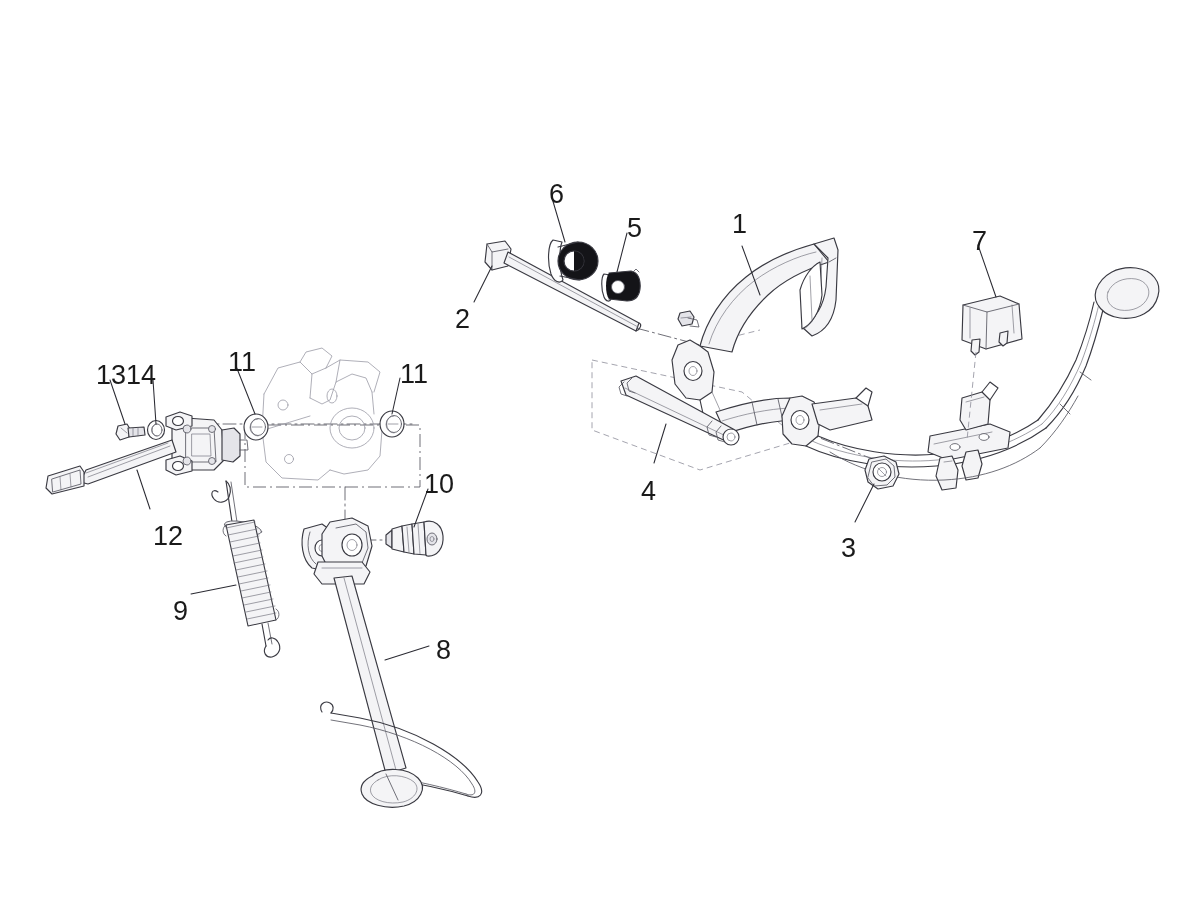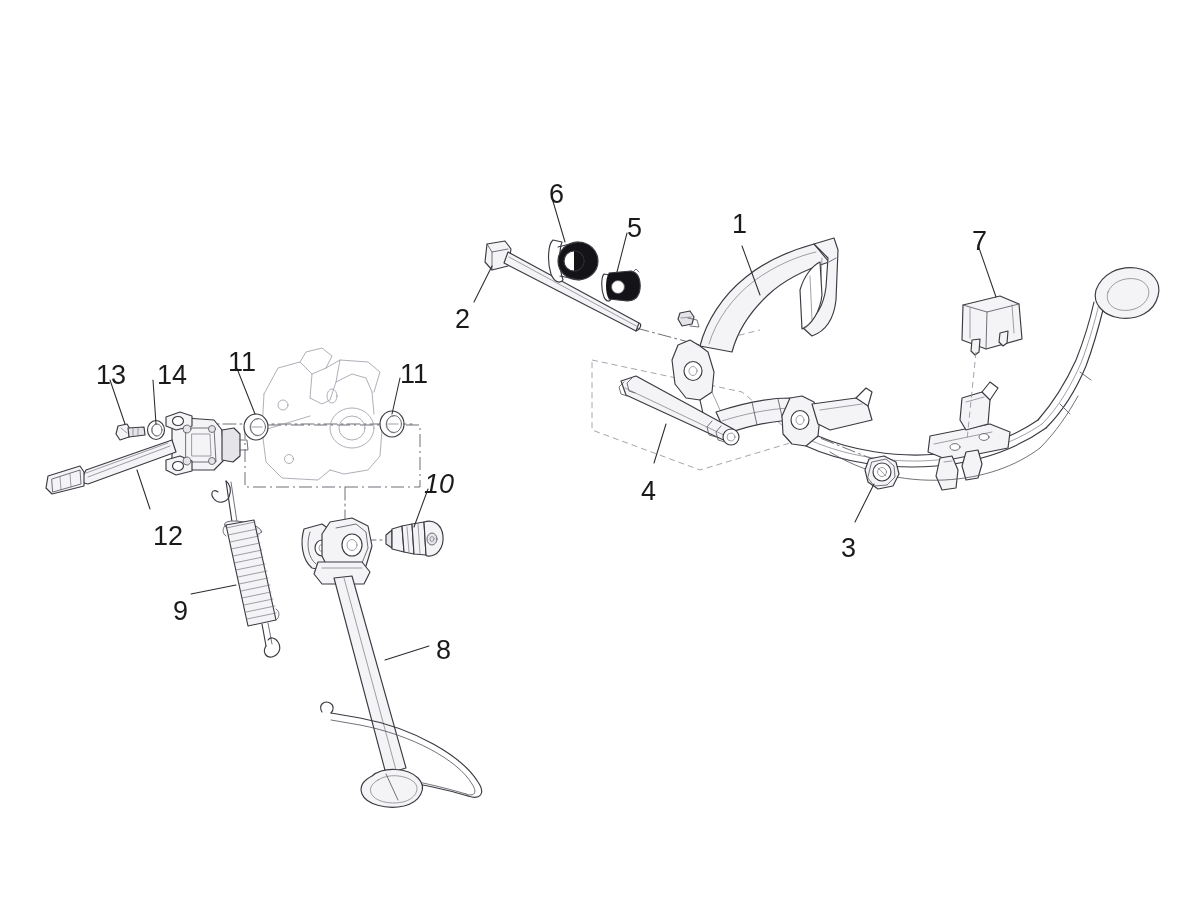--- a/index.html
+++ b/index.html
@@ -375,21 +375,21 @@
   <div id="callout-layer">
       <div class="callout-label" style="left: 732px; top: 211px;">1</div>
       <div class="callout-label" style="left: 455px; top: 306px;">2</div>
       <div class="callout-label" style="left: 841px; top: 535px;">3</div>
       <div class="callout-label" style="left: 641px; top: 478px;">4</div>
       <div class="callout-label" style="left: 627px; top: 215px;">5</div>
       <div class="callout-label" style="left: 549px; top: 181px;">6</div>
       <div class="callout-label" style="left: 972px; top: 228px;">7</div>
       <div class="callout-label" style="left: 436px; top: 637px;">8</div>
       <div class="callout-label" style="left: 173px; top: 598px;">9</div>
-      <div class="callout-label" style="left: 424px; top: 471px; font-style: italic;">10</div>
+      <div class="callout-label" style="left: 424px; top: 471px;">10</div>
       <div class="callout-label" style="left: 228px; top: 349px;">11</div>
       <div class="callout-label" style="left: 400px; top: 361px;">11</div>
       <div class="callout-label" style="left: 153px; top: 523px;">12</div>
       <div class="callout-label" style="left: 96px; top: 362px;">13</div>
-      <div class="callout-label" style="left: 157px; top: 362px;">14</div>
+      <div class="callout-label" style="left: 126px; top: 362px;">14</div>
     </div>
 
 </div>
 
 </body></html>

